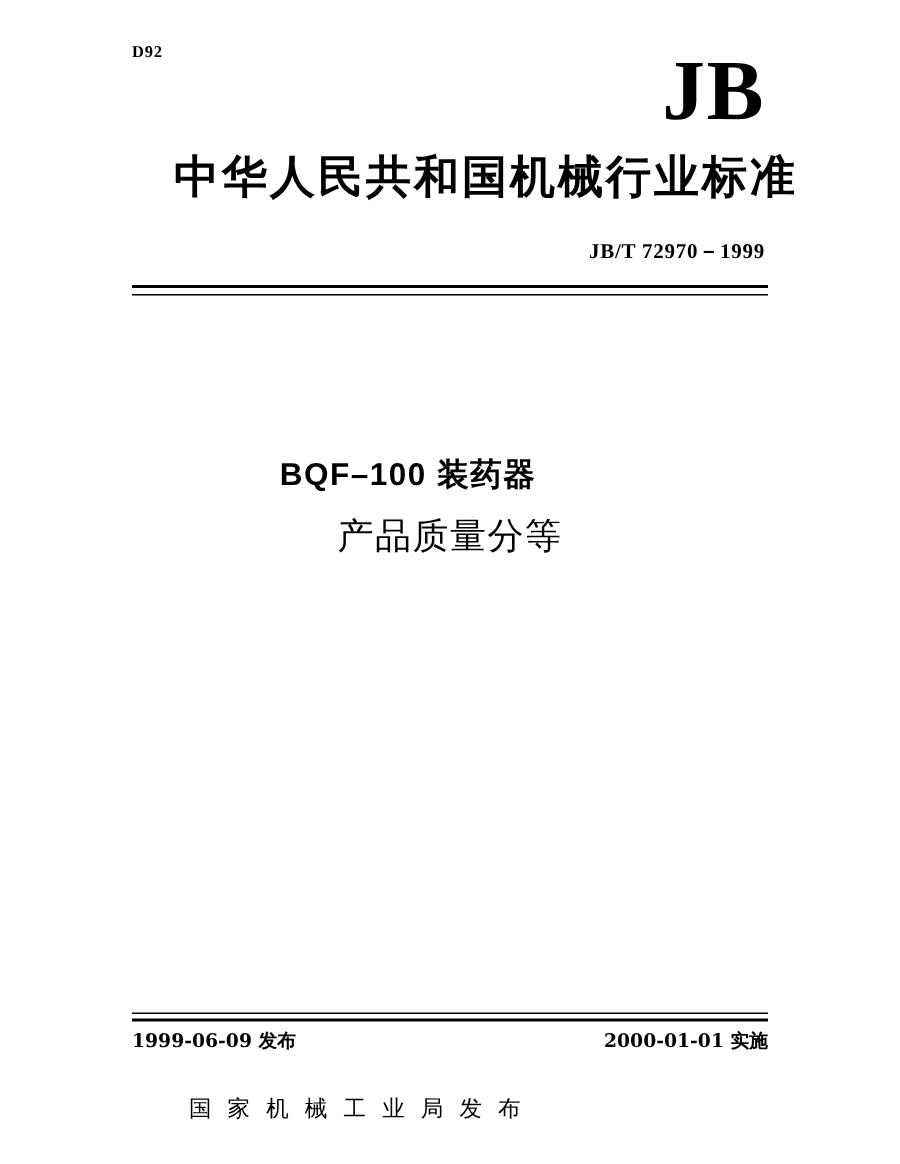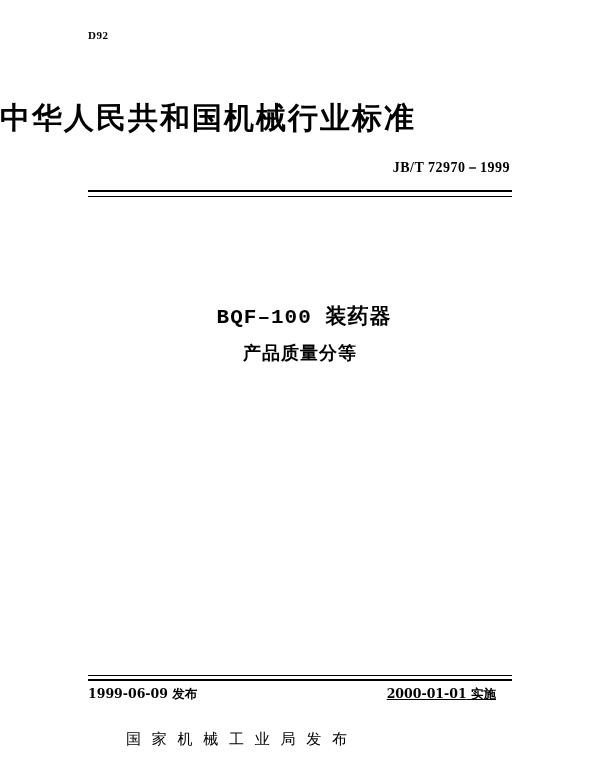--- a/index.html
+++ b/index.html
@@ -43,21 +43,21 @@
     font-size: 57px;
     line-height: 1;
     letter-spacing: 1px;
   }
   
   .main-title {
     position: absolute;
     left: 0;
     top: 98px;
     width: 532px;
-    text-align: left;
+    text-align: right;
     font-family: "DejaVu Serif", "Liberation Serif", serif;
     font-weight: bold;
     font-size: 30px;
     letter-spacing: 2px;
   }
   
   .std-number {
     position: absolute;
     right: 90px;
     top: 159px;
@@ -77,36 +77,34 @@
   .rule-sub { top: 196px; border-top-width: 1px; }
   .rule-bottom-1 { top: 675px; border-top-width: 1px; }
   .rule-bottom-2 { top: 679px; border-top-width: 2px; }
   
   .doc-title {
     position: absolute;
     left: 0;
     top: 302px;
     width: 544px;
     text-align: center;
-    font-family: Liberation Mono, monospace;
+    font-family: Liberation Sans, sans-serif;
     font-weight: bold;
     font-size: 21px;
     letter-spacing: 1px;
-    margin-left: 32px;
   }
   .doc-sub1 {
     position: absolute;
     left: 0;
     top: 341px;
     width: 600px;
     text-align: center;
     font-family: "DejaVu Serif", "Liberation Serif", serif;
-    font-size: 18px;
+    font-size: 24px;
     letter-spacing: 1px;
-    font-weight: bold;
   }
   .doc-sub2 {
     position: absolute;
     left: 0;
     top: 375px;
     width: 600px;
     text-align: center;
     font-family: "DejaVu Serif", "Liberation Serif", serif;
     font-size: 21px;
     letter-spacing: 1px;
@@ -121,45 +119,45 @@
     font-weight: bold;
     text-align: center;
   }
   .issue-date .suffix,
   .effective-date .suffix {
     font-weight: bold;
     font-size: 12.5px;
   }
   .effective-date {
     position: absolute;
-    right: 104px;
+    right: 88px;
     top: 686px;
     font-family: "DejaVu Serif", "Liberation Serif", serif;
     font-size: 12.5px;
     font-weight: bold;
-    text-decoration: underline;
   }
   .publisher {
     position: absolute;
     left: 0;
     top: 730px;
     width: 476px;
     text-align: center;
     font-family: "DejaVu Serif", "Liberation Serif", serif;
     font-size: 15px;
     letter-spacing: 3px;
   }
 </style>
 </head>
 <body>
 
 <div class="page">
 
   <div class="class-code">D92</div>
 
+  <div class="jb-logo">JB</div>
 
   <div class="main-title">中华人民共和国机械行业标准</div>
 
   <div class="std-number">JB/T 72970－1999</div>
 
   <div class="rule rule-top"></div>
   <div class="rule rule-sub"></div>
 
   <div class="doc-title">BQF–100 装药器</div>
 

